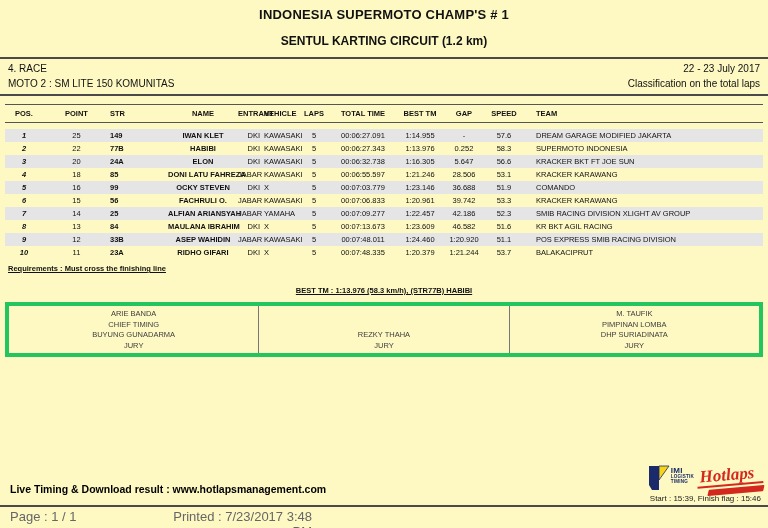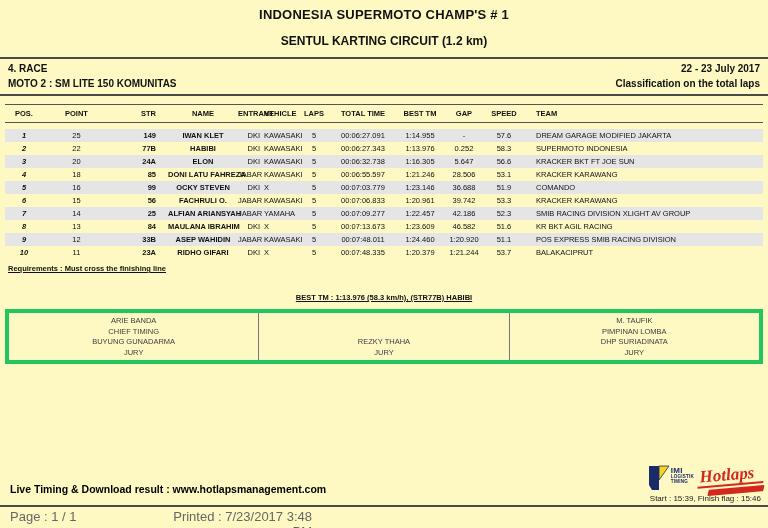--- a/index.html
+++ b/index.html
@@ -3,46 +3,46 @@
 <meta charset="utf-8">
 <style>
   html,body{margin:0;padding:0;background:#fff;}
   .doc{position:relative;width:768px;height:528px;background:#fef9c3;overflow:hidden;
        font-family:"Liberation Sans",sans-serif;color:#111;}
   .title{padding-top:7px;text-align:center;font-size:13px;font-weight:bold;letter-spacing:.2px;}
   .subtitle{margin-top:12px;text-align:center;font-size:12px;font-weight:bold;}
   .rule{border-top:2px solid #4a4a4a;margin-top:9px;}
   .rule2{border-top:2px solid #4a4a4a;margin-top:5px;}
   .meta{display:flex;justify-content:space-between;align-items:baseline;
-        padding:4px 8px 0 8px;font-size:10px;font-weight:bold;}
+        padding:4px 8px 0 8px;font-size:10px;font-weight:normal;}
   
   .tbl{margin:8px 5px 0 5px;font-size:7.5px;}
   .hrow{display:flex;align-items:center;height:17px;border-top:1.5px solid #555;
         border-bottom:1.5px solid #555;font-weight:bold;}
   .tbody{margin-top:6px;}
   .t-row{display:flex;align-items:center;height:13px;white-space:nowrap;}
   .t-row.alt{background:#e5e5e5;}
   .c{display:block;}
   .c-pos{width:38px;text-align:center;}
   .c-point{width:67px;text-align:center;}
-  .c-str{width:58px;text-align:right;padding-right:12px;box-sizing:border-box;}
+  .c-str{width:58px;padding-right:12px;box-sizing:border-box;}
   .c-name{width:70px;text-align:center;overflow:visible;}
   .c-ent{width:22px;text-align:right;}
   .c-veh{width:38px;text-align:left;padding-left:4px;box-sizing:border-box;}
   .c-laps{width:32px;text-align:center;}
   .c-total{width:66px;text-align:center;}
   .c-best{width:48px;text-align:center;}
   .c-gap{width:40px;text-align:center;}
   .c-speed{width:40px;text-align:center;}
   .c-team{flex:1;text-align:left;padding-left:12px;overflow:hidden;}
   .t-row .c-pos{font-weight:bold;font-style:italic;}
   .t-row .c-str,.t-row .c-name{font-weight:bold;}
   
   .requirements{margin:5px 12px 0 8px;font-size:7.5px;font-weight:bold;text-decoration:underline;}
-  .besttm{margin-top:20px;text-align:center;font-size:7.5px;font-weight:bold;text-decoration:underline;}
+  .besttm{margin-top:13px;text-align:center;font-size:7.5px;font-weight:bold;text-decoration:underline;}
   
   .officials{margin:7px 5px 0 5px;border:4px solid #22c55e;display:flex;height:47px;}
   .off-col{flex:1;display:flex;flex-direction:column;justify-content:space-around;
            text-align:center;font-size:7.5px;color:#3d3d3d;padding:2px 0;}
   .off-col + .off-col{border-left:1px solid #777;}
   
   .live{position:absolute;left:10px;top:483px;font-size:10.5px;font-weight:bold;color:#000;}
   .logos{position:absolute;right:5px;top:465px;display:flex;align-items:flex-start;gap:3px;}
   .imi{display:flex;align-items:flex-start;}
   .imi-text{color:#1a2a6b;font-weight:bold;line-height:1;margin-left:1px;margin-top:2px;}

